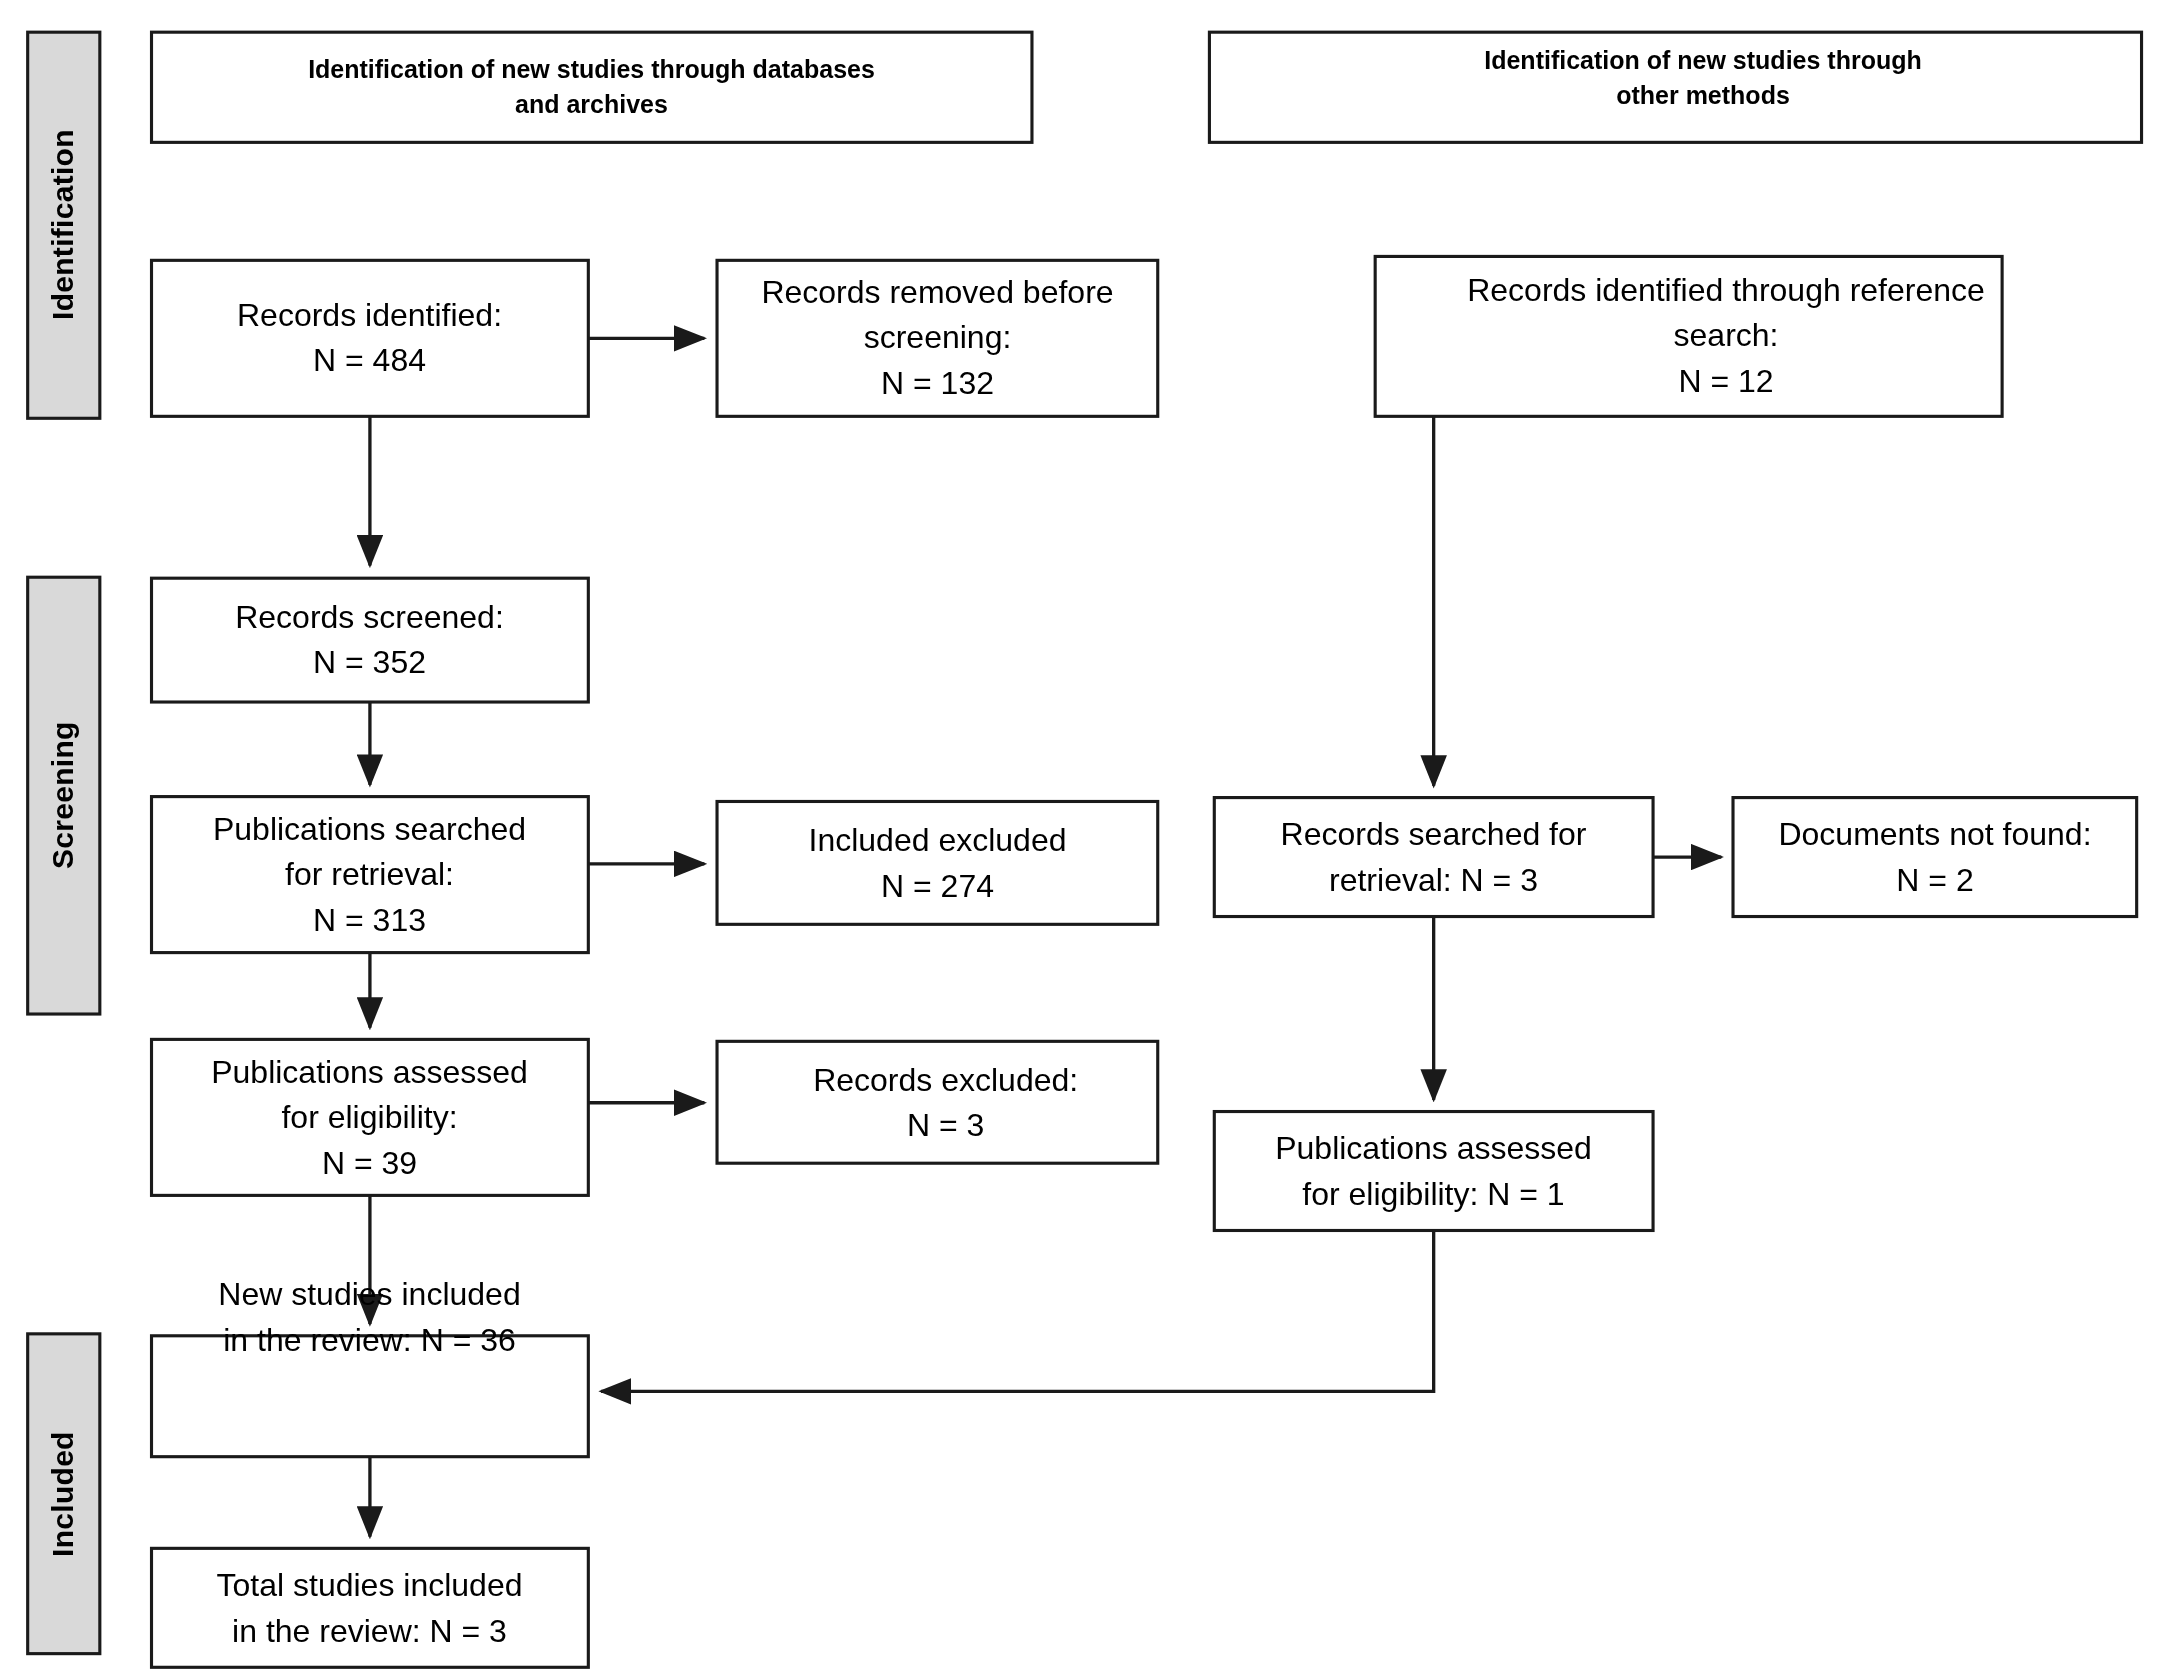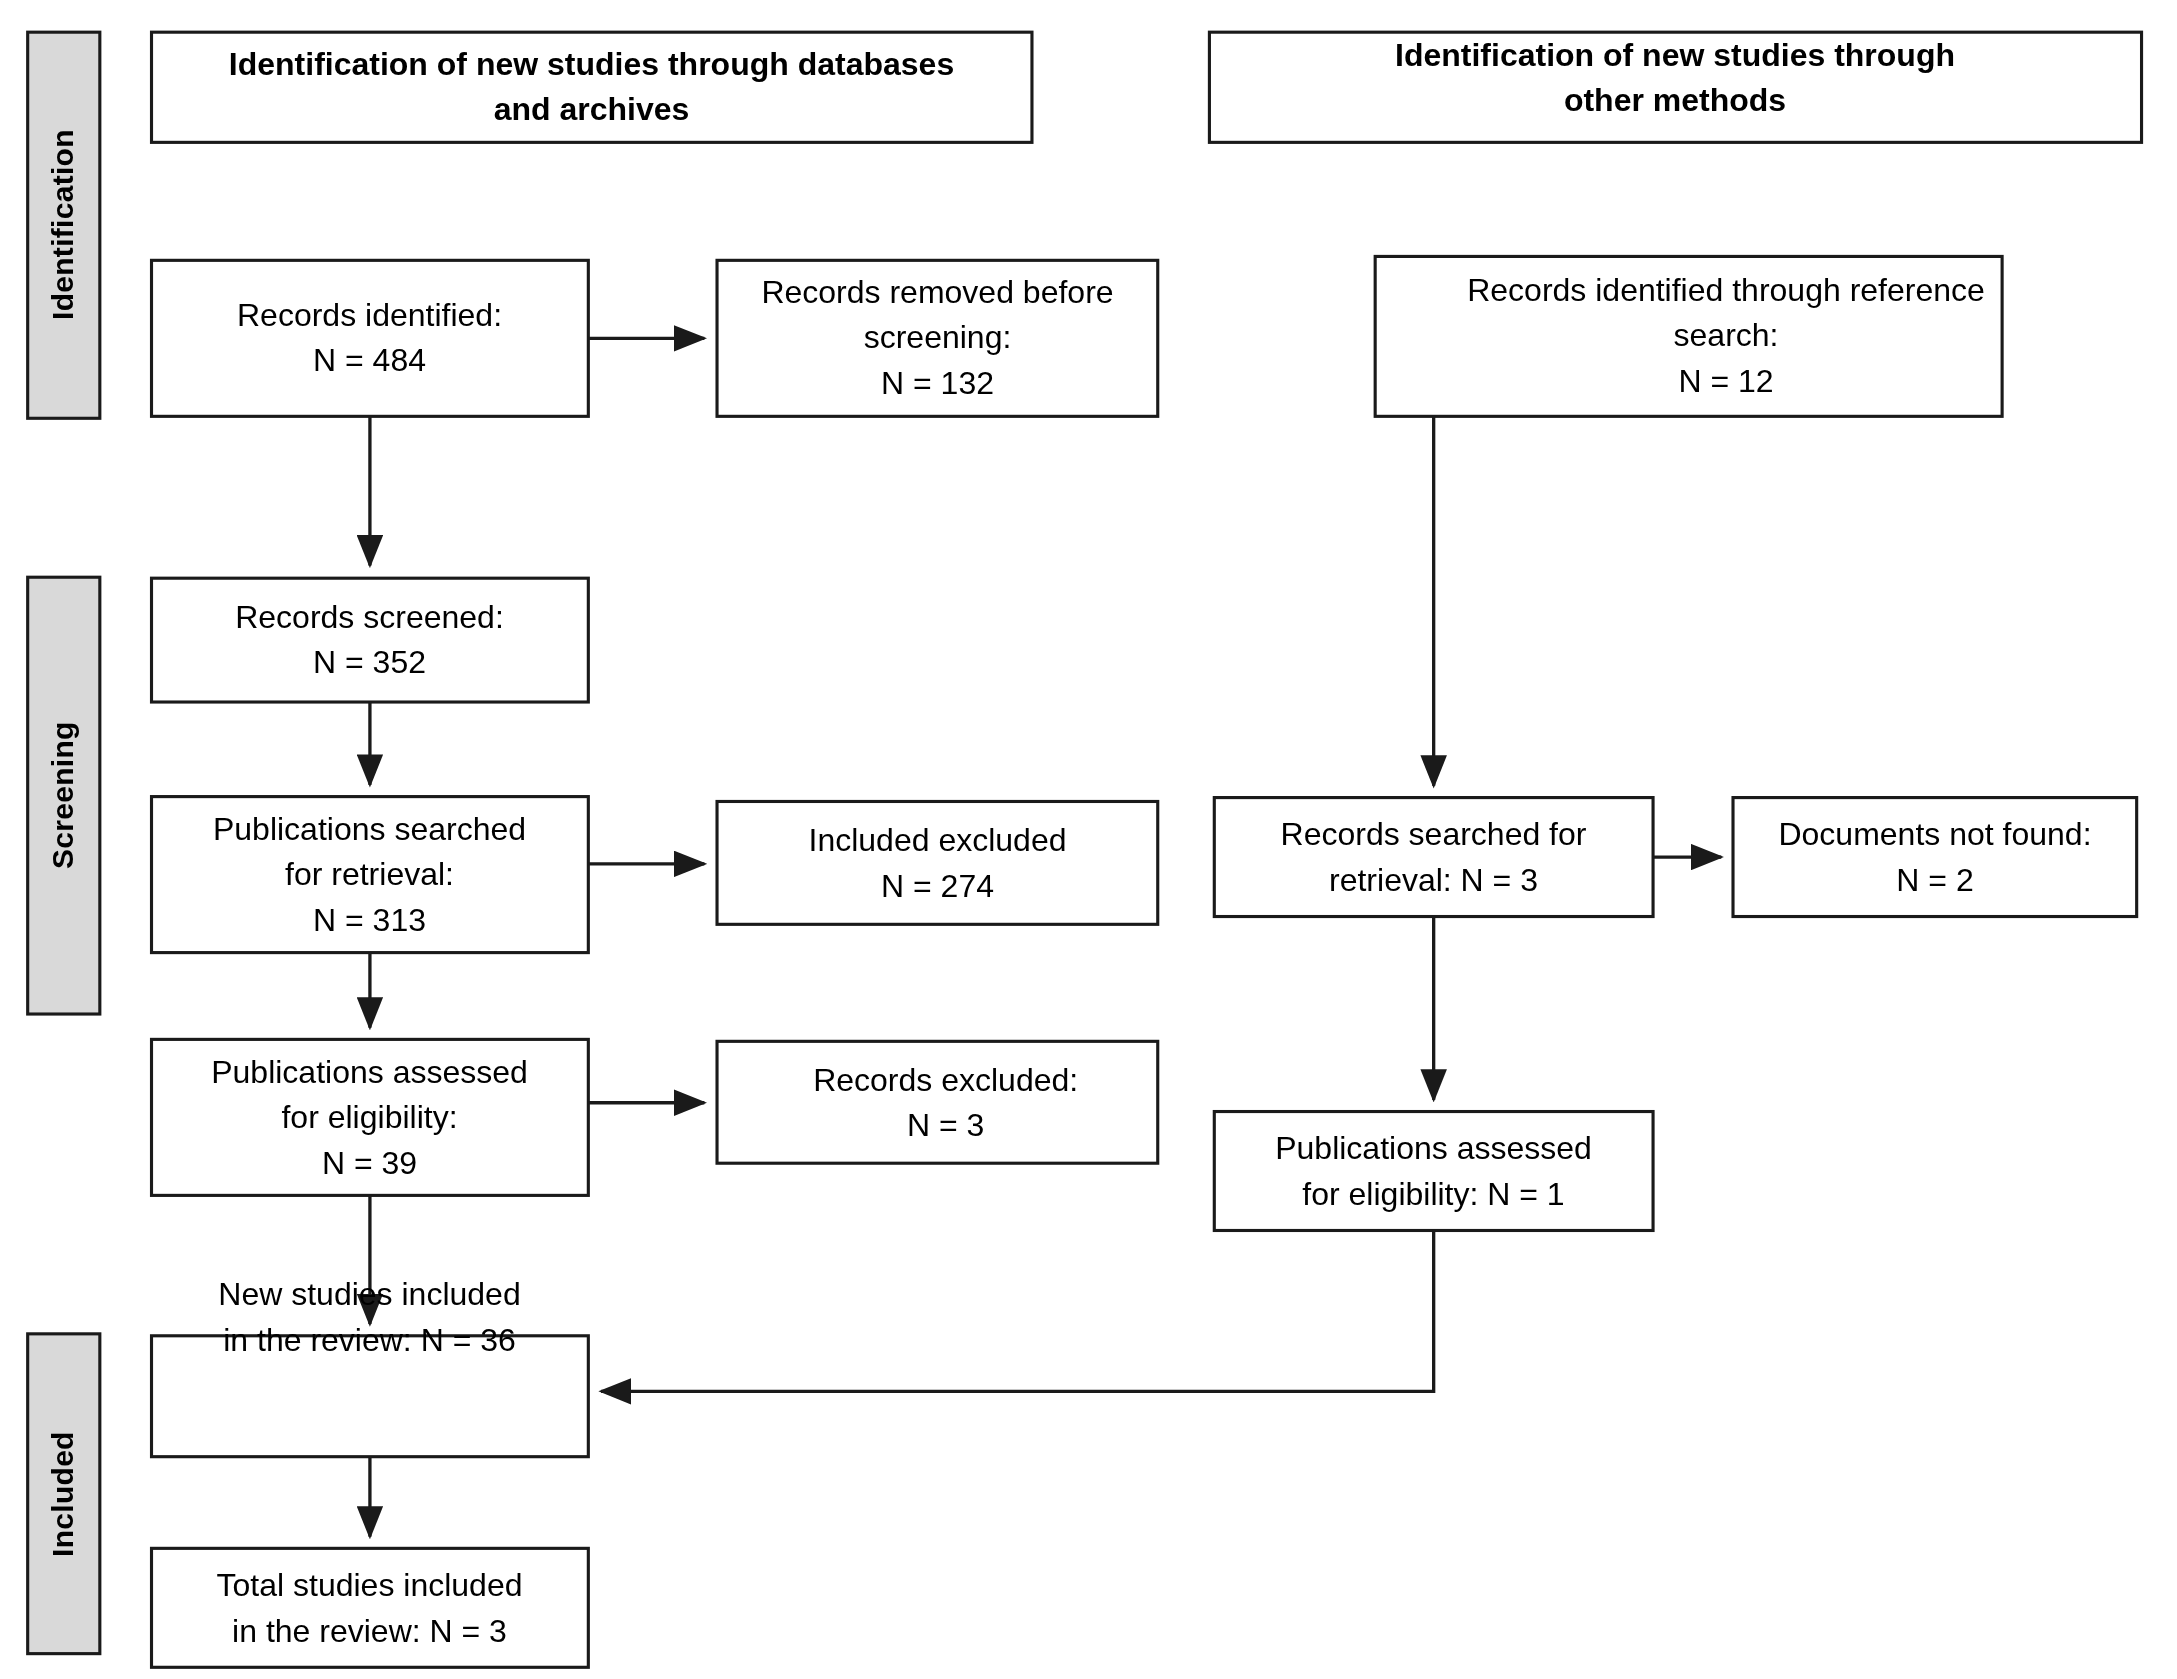--- a/index.html
+++ b/index.html
@@ -50,21 +50,21 @@
     color: #000000;
     font-family: "Liberation Sans", sans-serif;
     font-size: 32px;
     line-height: 1.42;
     box-sizing: border-box;
     padding: 0 11.7px;
     pointer-events: none;
   }
   .box-text.header {
     font-weight: bold;
-    font-size: 32px;
+    font-size: 25px;
   }
   .box-text span { display: block; white-space: nowrap; }
   .stage-label {
     position: absolute;
     display: flex;
     align-items: center;
     justify-content: center;
     font-weight: bold;
     font-size: 30px;
     color: #000000;
@@ -136,21 +136,21 @@
   </svg>
 
   <div class="stage-label" style="left:27px; top:32px; width:72px; height:386px;">Identification</div>
   <div class="stage-label" style="left:27px; top:577px; width:72px; height:437px;">Screening</div>
   <div class="stage-label" style="left:27px; top:1334px; width:72px; height:320px;">Included</div>
 
   <div class="box-text header" style="left:151px; top:32px; width:881px; height:110px;">
     <span>Identification of new studies through databases</span>
     <span>and archives</span>
   </div>
-  <div class="box-text header" style="left:1209px; top:32px; width:932px; height:92px;">
+  <div class="box-text header" style="left:1237px; top:32px; width:932px; height:92px;">
     <span>Identification of new studies through</span>
     <span>other methods</span>
   </div>
 
   <div class="box-text" style="left:151px; top:260px; width:437px; height:156px;align-items:center;">
     <span>Records identified:</span>
     <span>N = 484</span>
   </div>
 
   <div class="box-text" style="left:717px; top:260px; width:441px; height:156px;border-radius:27px;">

